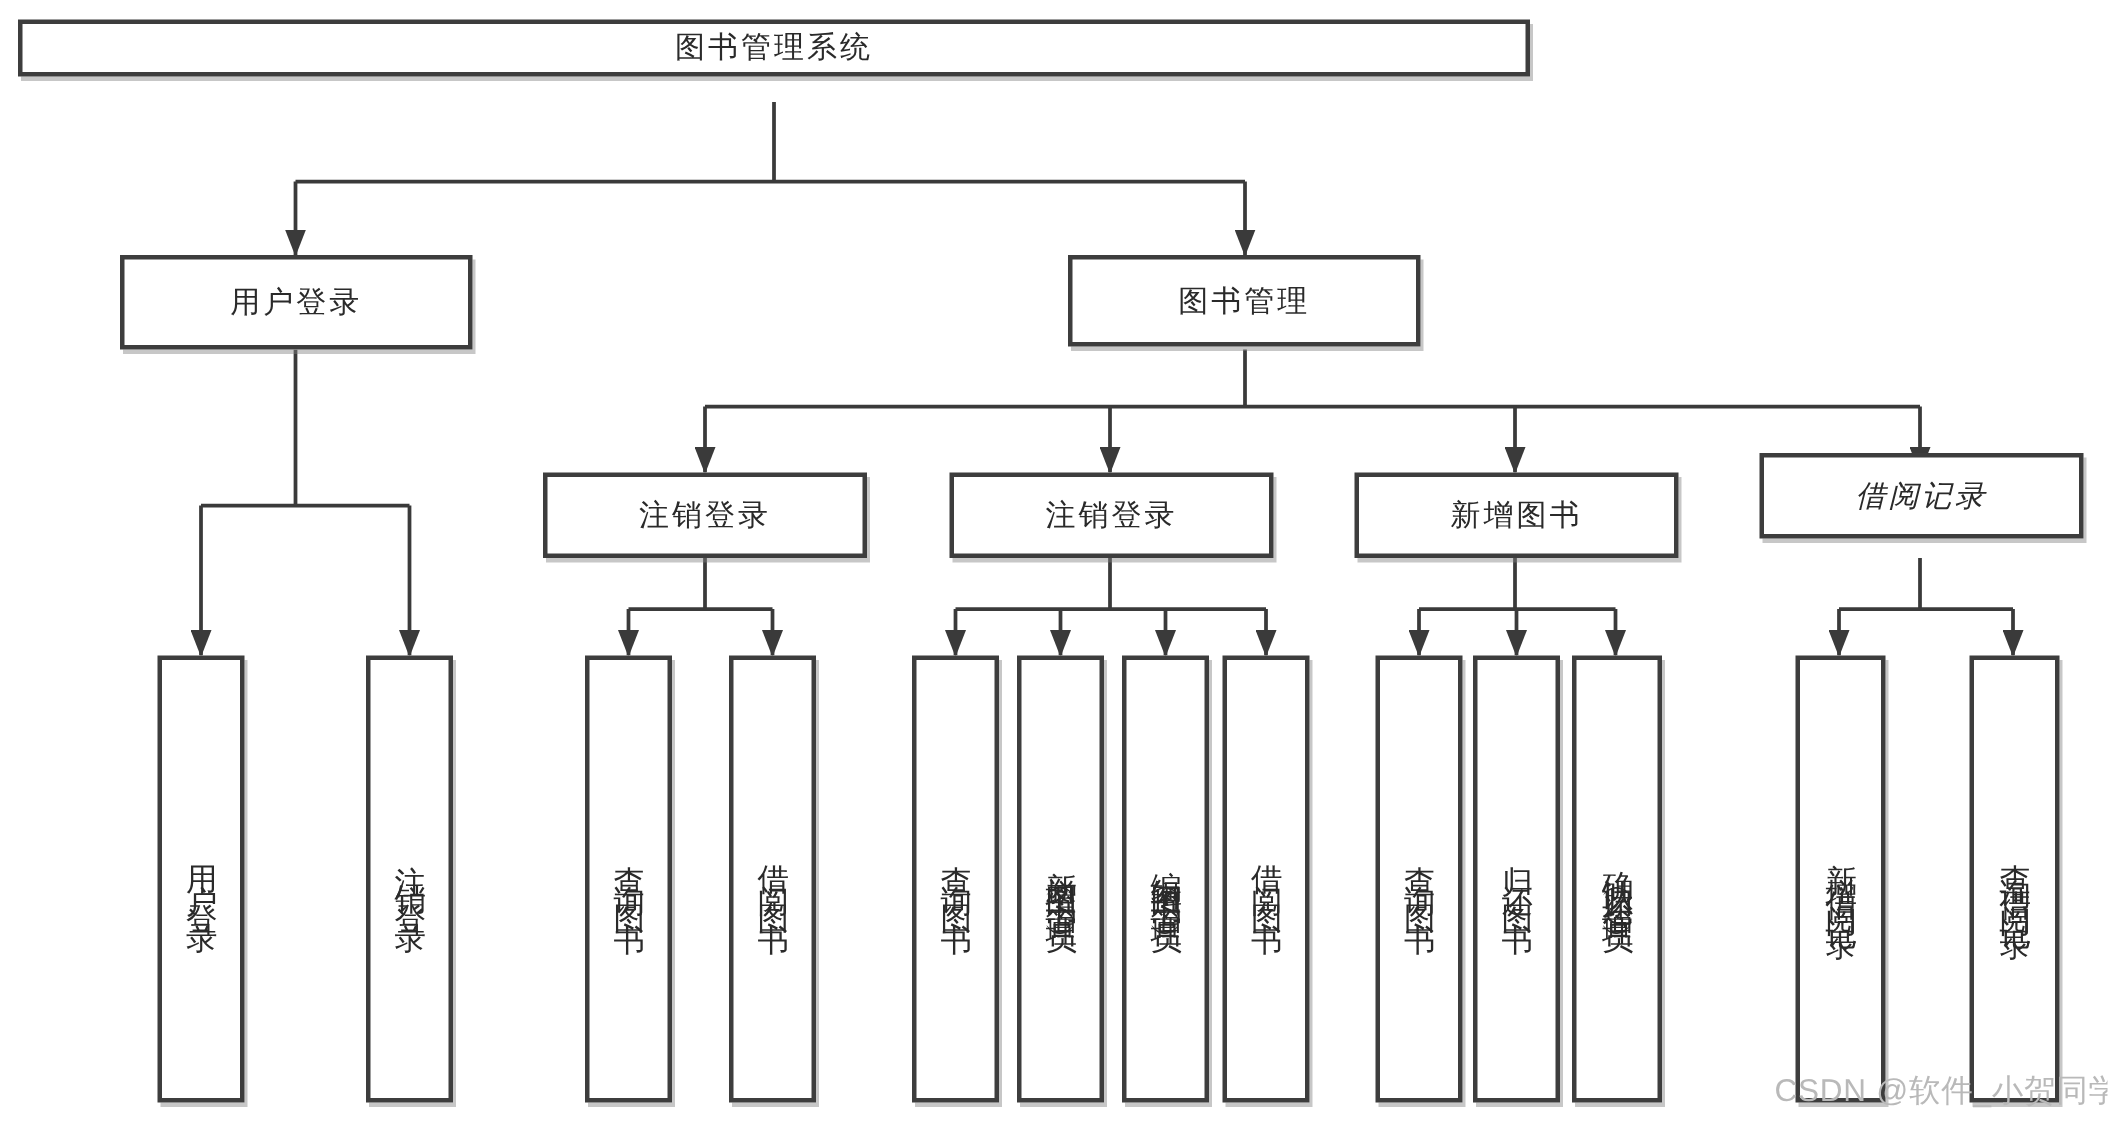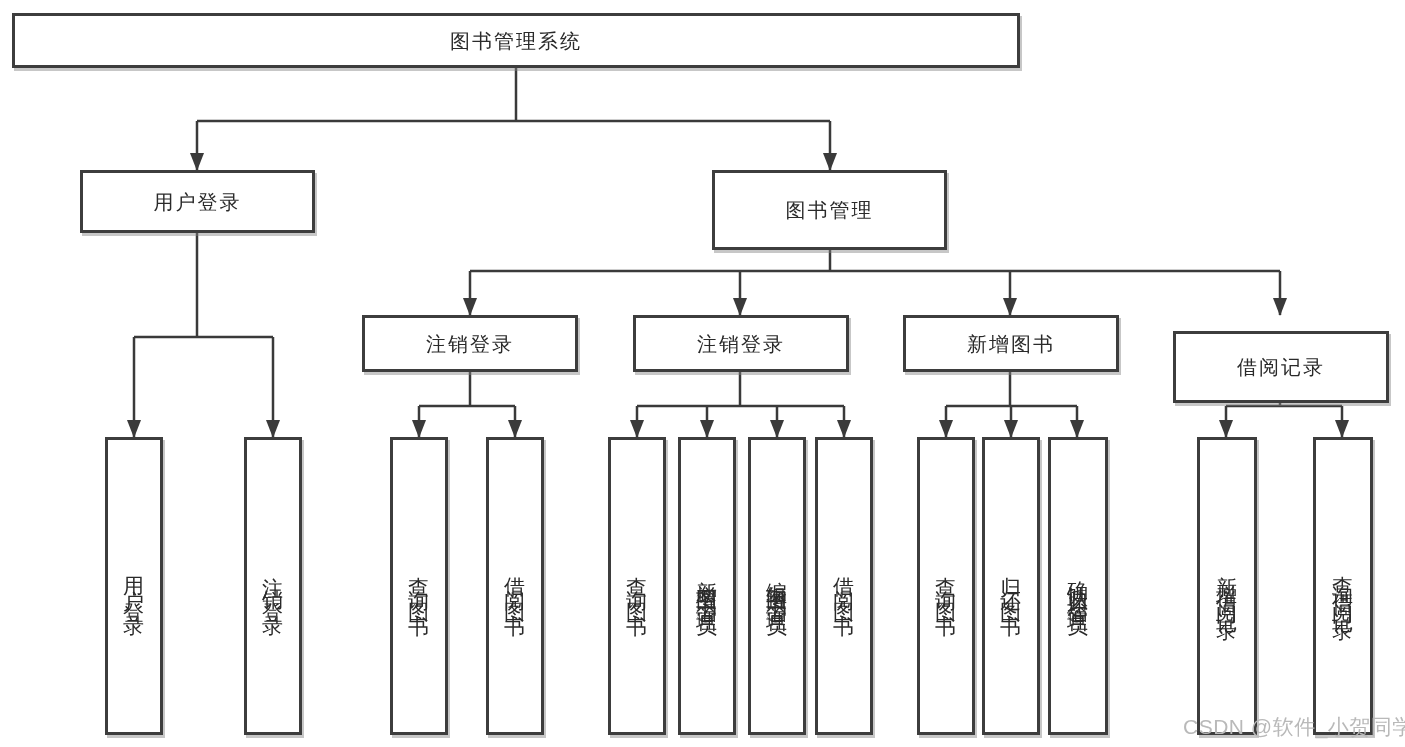--- a/index.html
+++ b/index.html
@@ -74,41 +74,41 @@
     <path d="M1011,406 V437" marker-end="url(#arrow)"></path>
     <path d="M1077,406 V437" marker-end="url(#arrow)"></path>
 
     <path d="M1280,372 V406"></path>
     <path d="M1226,406 H1342"></path>
     <path d="M1226,406 V437" marker-end="url(#arrow)"></path>
     <path d="M1342,406 V437" marker-end="url(#arrow)"></path>
   </g>
 </svg>
 
-<div class="box" style="left:12px;top:13px;width:1008px;height:55px;">
+<div class="box" style="left:12px;top:13px;width:1008px;height:38px;">
   <span class="hlabel">图书管理系统</span>
 </div>
 
 <div class="box" style="left:80px;top:170px;width:235px;height:63px;">
   <span class="hlabel">用户登录</span>
 </div>
-<div class="box" style="left:712px;top:170px;width:235px;height:80px;">
+<div class="box" style="left:712px;top:170px;width:235px;height:61px;">
   <span class="hlabel">图书管理</span>
 </div>
 
 <div class="box" style="left:362px;top:315px;width:216px;height:57px;">
   <span class="hlabel">注销登录</span>
 </div>
 <div class="box" style="left:633px;top:315px;width:216px;height:57px;">
   <span class="hlabel">注销登录</span>
 </div>
 <div class="box" style="left:903px;top:315px;width:216px;height:57px;">
   <span class="hlabel">新增图书</span>
 </div>
-<div class="box" style="left:1173px;top:331px;width:216px;height:72px;">
+<div class="box" style="left:1173px;top:302px;width:216px;height:57px;font-style:italic;">
   <span class="hlabel">借阅记录</span>
 </div>
 
 <div class="box leaf" style="left:105px;">
   <span class="vtext">用户登录</span>
 </div>
 <div class="box leaf" style="left:244px;">
   <span class="vtext">注销登录</span>
 </div>
 

